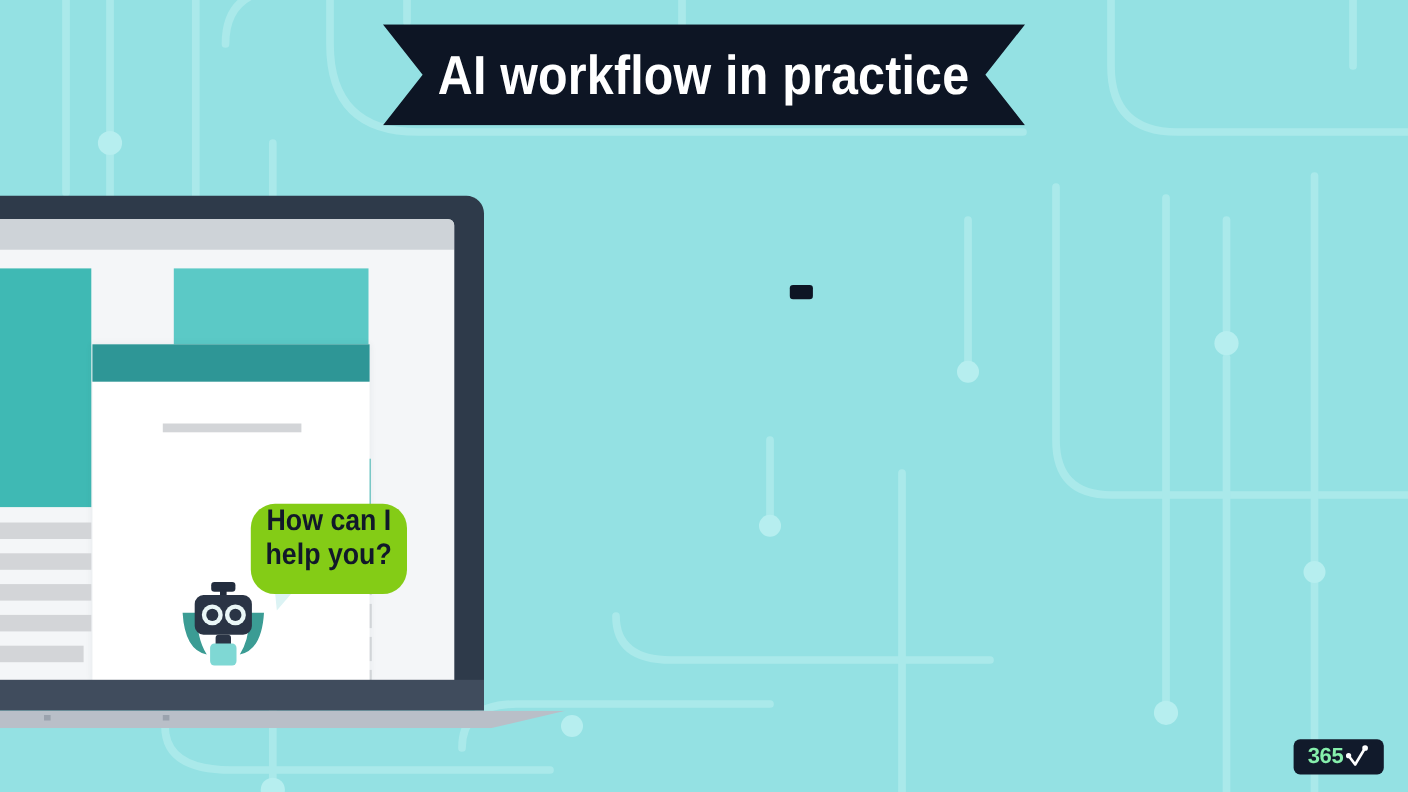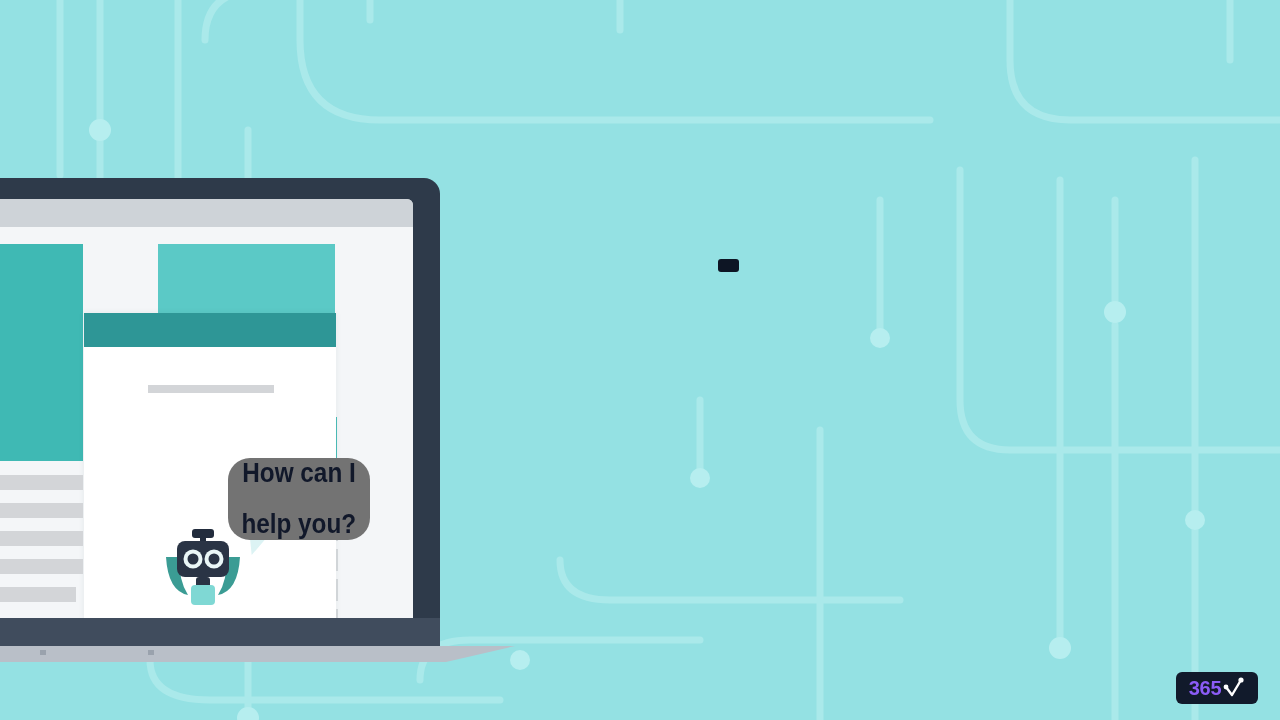--- a/index.html
+++ b/index.html
@@ -127,24 +127,24 @@
   }
 
   
   .robot { position: absolute; left: 162px; top: 521px; width: 82px; height: 86px; }
 
   
   .bubble {
     position: absolute;
     left: 228px; top: 458px;
     width: 142px; height: 82px;
-    background: #737373;
+    background: #84cc16;
     border-radius: 22px;
     display: flex; flex-direction: column;
-    align-items: center; justify-content: space-between;
+    align-items: center; justify-content: flex-start;
   }
   .bubble-tail {
     position: absolute;
     left: 245px; top: 528px;
     width: 0; height: 0;
     border-left: 10px solid transparent;
     border-right: 14px solid transparent;
     border-top: 28px solid #dcf3f4;
     transform: rotate(14deg);
   }
@@ -209,21 +209,21 @@
   .logo {
     position: absolute;
     left: 1176px; top: 672px;
     width: 82px; height: 32px;
     background: #111a2b;
     border-radius: 6px;
     display: flex; align-items: center; justify-content: center;
     gap: 2px;
   }
   .logo-text {
-    color: #8b5cf6;
+    color: #86efac;
     font-family: "Liberation Sans", sans-serif;
     font-weight: 700;
     font-size: 20px;
     letter-spacing: -0.3px;
   }
 </style>
 </head>
 <body>
 
 <div id="stage">
@@ -260,20 +260,23 @@
       <circle cx="1115" cy="312" r="11"></circle>
       <circle cx="1060" cy="648" r="11"></circle>
       <circle cx="248" cy="718" r="11"></circle>
       <circle cx="880" cy="338" r="10"></circle>
       <circle cx="700" cy="478" r="10"></circle>
       <circle cx="520" cy="660" r="10"></circle>
       <circle cx="1195" cy="520" r="10"></circle>
     </g>
   </svg>
 
+  <div class="ribbon">
+    <span class="ribbon-text">AI workflow in practice</span>
+  </div>
 
   <div class="laptop">
     <div class="laptop-bezel">
       <div class="laptop-bezel-inner">
         <div class="titlebar"></div>
         <div class="screen">
           <div class="block-left"></div>
           <div class="block-topright"></div>
 
           <div class="teal-rule"></div>

